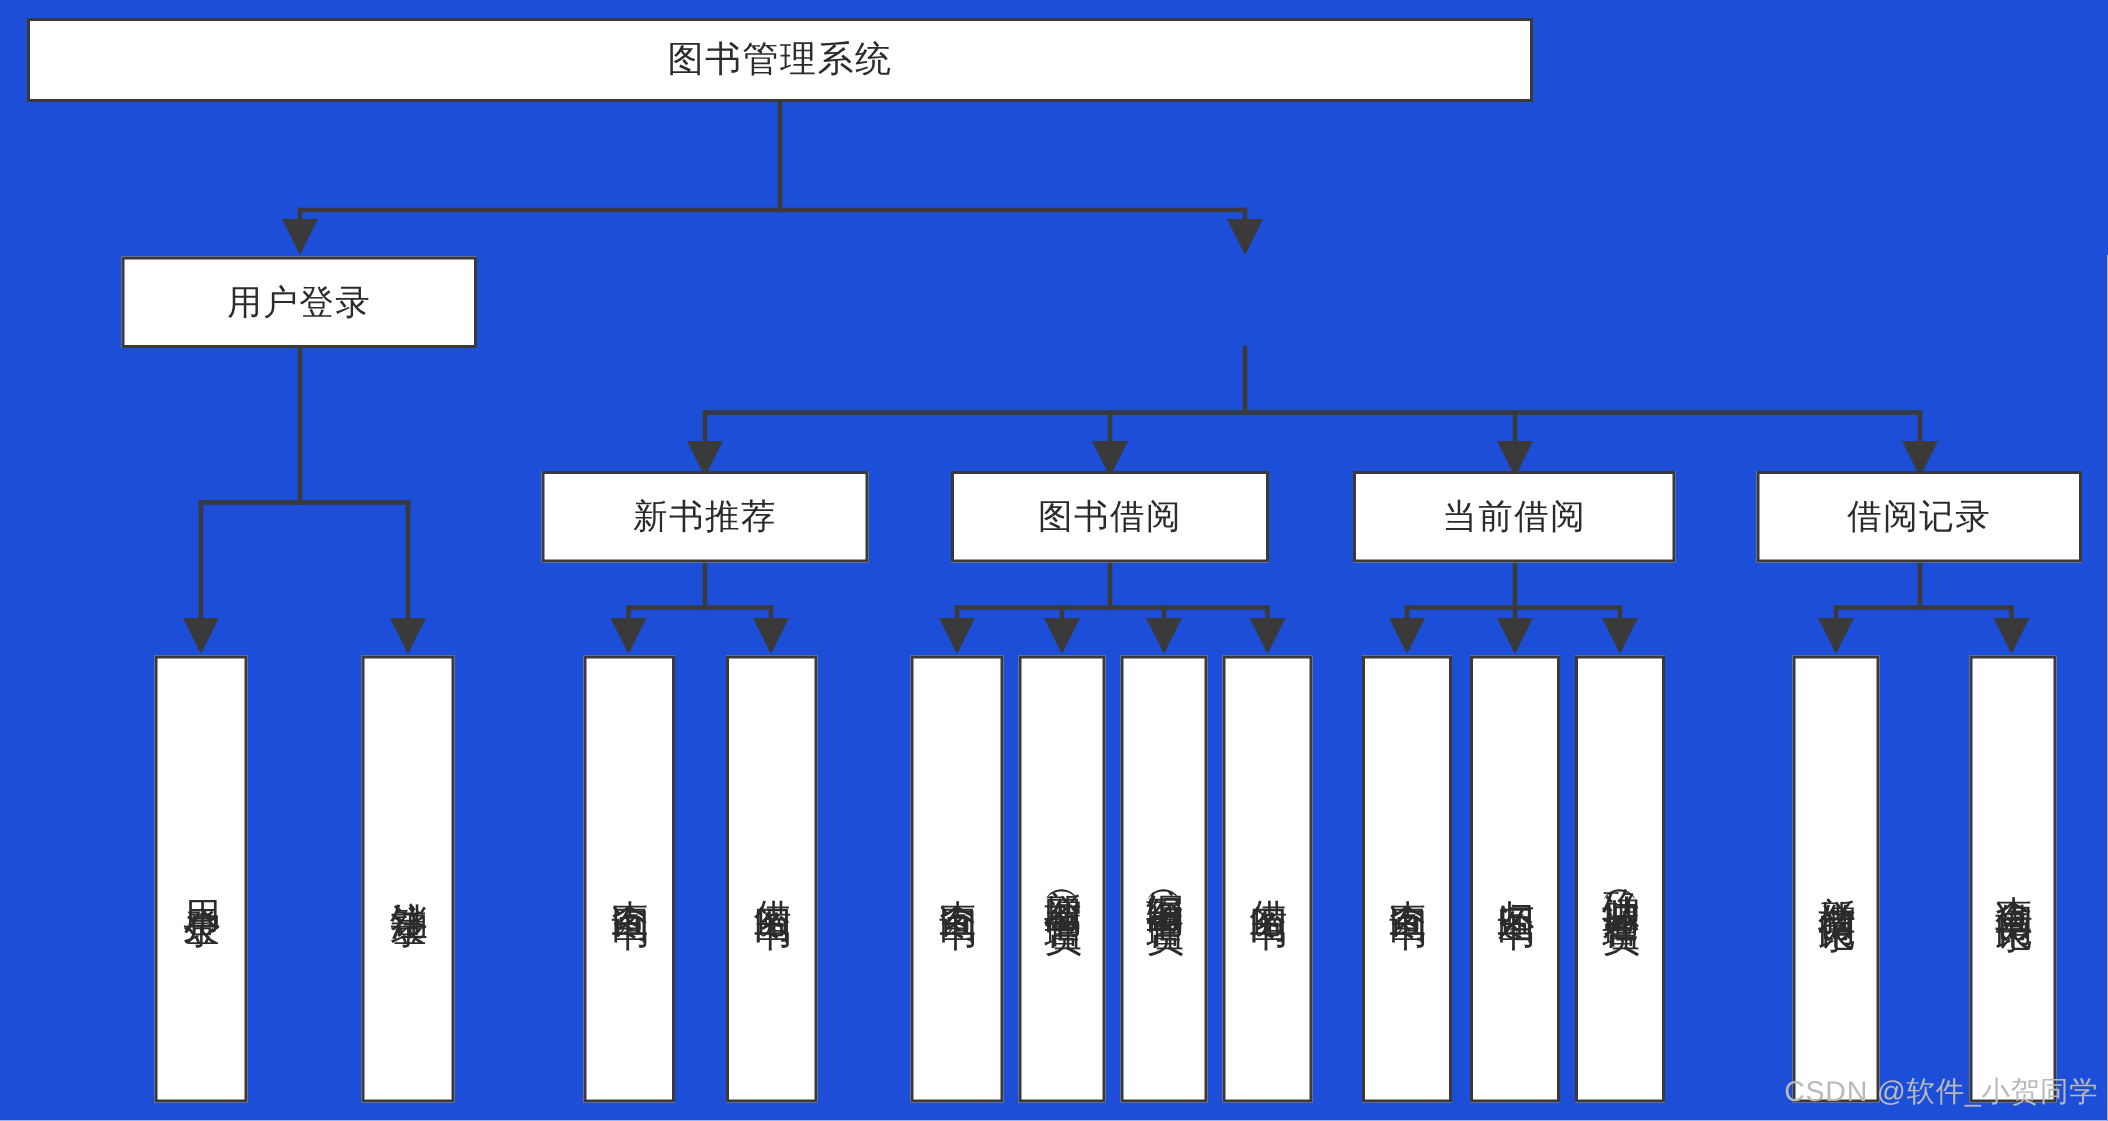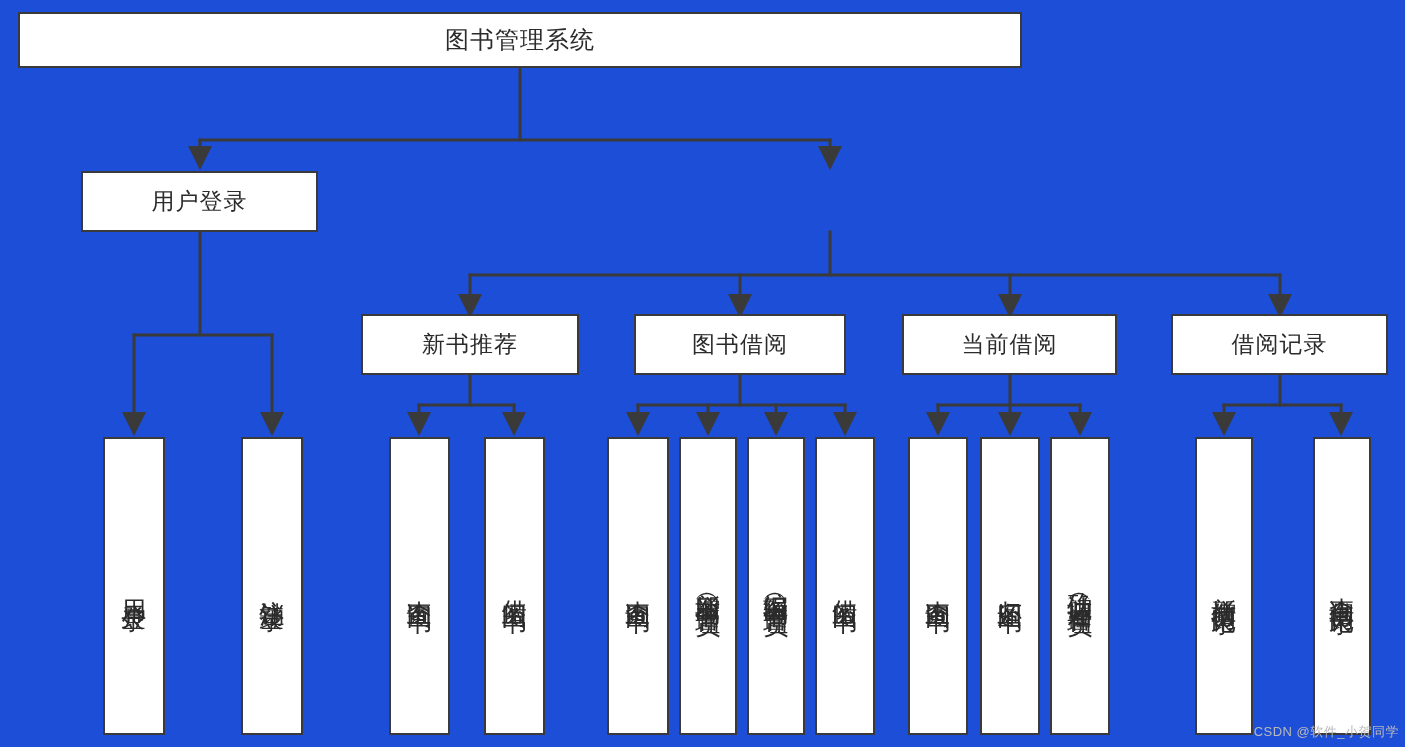--- a/index.html
+++ b/index.html
@@ -60,21 +60,21 @@
     text-orientation: upright;
     font-size: 25px;
     line-height: 1.05;
     letter-spacing: 3px;
     white-space: nowrap;
   }
   #watermark {
     position: absolute;
     right: 6px;
     bottom: 6px;
-    font-size: 13px;
+    font-size: 19px;
     color: #b9b9b9;
     letter-spacing: 0.5px;
     white-space: nowrap;
     user-select: none;
   }
 </style>
 </head>
 <body>
 
 <div id="canvas">

